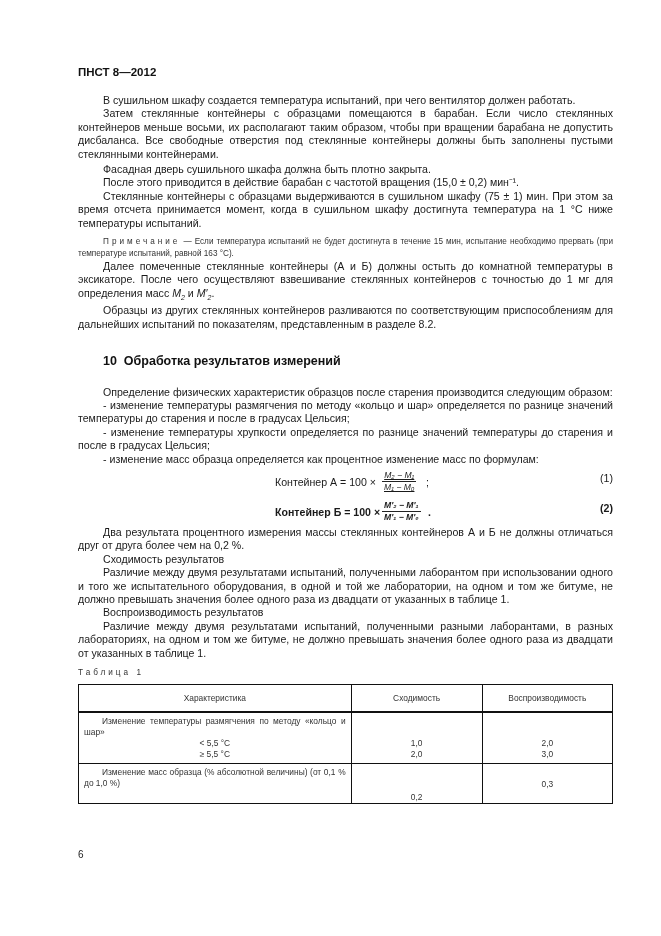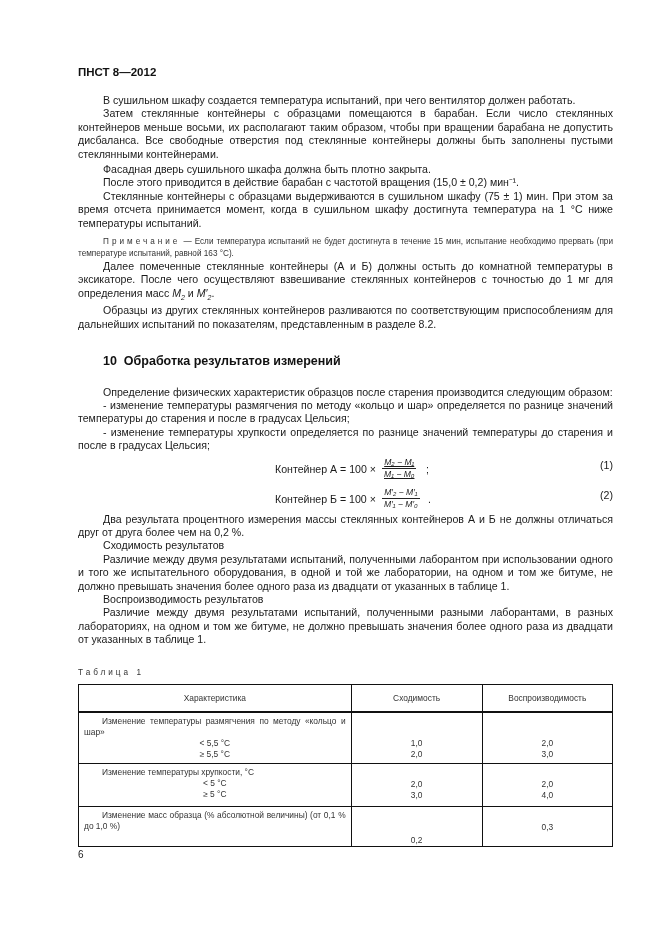--- a/index.html
+++ b/index.html
@@ -71,31 +71,32 @@
   <p class="note"><span class="spaced">Примечание</span><span> — Если температура испытаний не будет достигнута в течение 15 мин, испытание необходимо прервать (при температуре испытаний, равной 163 °С).</span></p>
 
   <p class="p"><span>Далее помеченные стеклянные контейнеры (А и Б) должны остыть до комнатной температуры в эксикаторе. После чего осуществляют взвешивание стеклянных контейнеров с точностью до 1 мг для определения масс</span> <i><span>M</span><sub>2</sub></i><span> и </span><i><span>M′</span><sub>2</sub></i><span>.</span></p>
   <p class="p">Образцы из других стеклянных контейнеров разливаются по соответствующим приспособлениям для дальнейших испытаний по показателям, представленным в разделе 8.2.</p>
 
   <div class="section-title"><span>10</span>&nbsp;&nbsp;<span>Обработка результатов измерений</span></div>
 
   <p class="p">Определение физических характеристик образцов после старения производится следующим образом:</p>
   <p class="p">- изменение температуры размягчения по методу «кольцо и шар» определяется по разнице значений температуры до старения и после в градусах Цельсия;</p>
   <p class="p">- изменение температуры хрупкости определяется по разнице значений температуры до старения и после в градусах Цельсия;</p>
+  <p class="p">- изменение масс образца определяется как процентное изменение масс по формулам:</p>
 
   <div class="formula" style="margin-top:6px;">
     <span class="lhs">Контейнер А = 100 ×</span>
     <span class="frac" style="left:304px;text-decoration:underline;">
       <div class="num">M₂ − M₁</div>
       <div class="den">M₁ − M₀</div>
     </span>
     <span class="punct" style="left:348px;">;</span>
     <span class="eqnum">(1)</span>
   </div>
-  <div class="formula" style="margin-top:8px; ">
+  <div class="formula" style="margin-top:8px; font-weight:bold;">
     <span class="lhs">Контейнер Б = 100 ×</span>
     <span class="frac" style="left:304px;">
       <div class="num">M′₂ − M′₁</div>
       <div class="den">M′₁ − M′₀</div>
     </span>
     <span class="punct" style="left:350px;">.</span>
     <span class="eqnum">(2)</span>
   </div>
 
   <p class="p">Два результата процентного измерения массы стеклянных контейнеров А и Б не должны отличаться друг от друга более чем на 0,2 %.</p>
@@ -124,35 +125,20 @@
       </td>
       <td class="cell-val" style="padding-top:25px;">
         <div>1,0</div>
         <div>2,0</div>
       </td>
       <td class="cell-val" style="padding-top:25px;">
         <div>2,0</div>
         <div>3,0</div>
       </td>
     </tr>
-    <tr style="height:43px;">
-      <td class="cell-char">
-        <div class="lead">Изменение температуры хрупкости, °С</div>
-        <div class="sub-item">&lt; 5 °С</div>
-        <div class="sub-item">≥ 5 °С</div>
-      </td>
-      <td class="cell-val" style="padding-top:15px;">
-        <div>2,0</div>
-        <div>3,0</div>
-      </td>
-      <td class="cell-val" style="padding-top:15px;">
-        <div>2,0</div>
-        <div>4,0</div>
-      </td>
-    </tr>
     <tr style="height:33px;">
       <td class="cell-char">
         <div class="lead">Изменение масс образца (% абсолютной величины) (от 0,1 % до 1,0 %)</div>
       </td>
       <td class="cell-val" style="padding-top:28px;">
         <div>0,2</div>
       </td>
       <td class="cell-val" style="padding-top:15px;">
         <div>0,3</div>
       </td>

